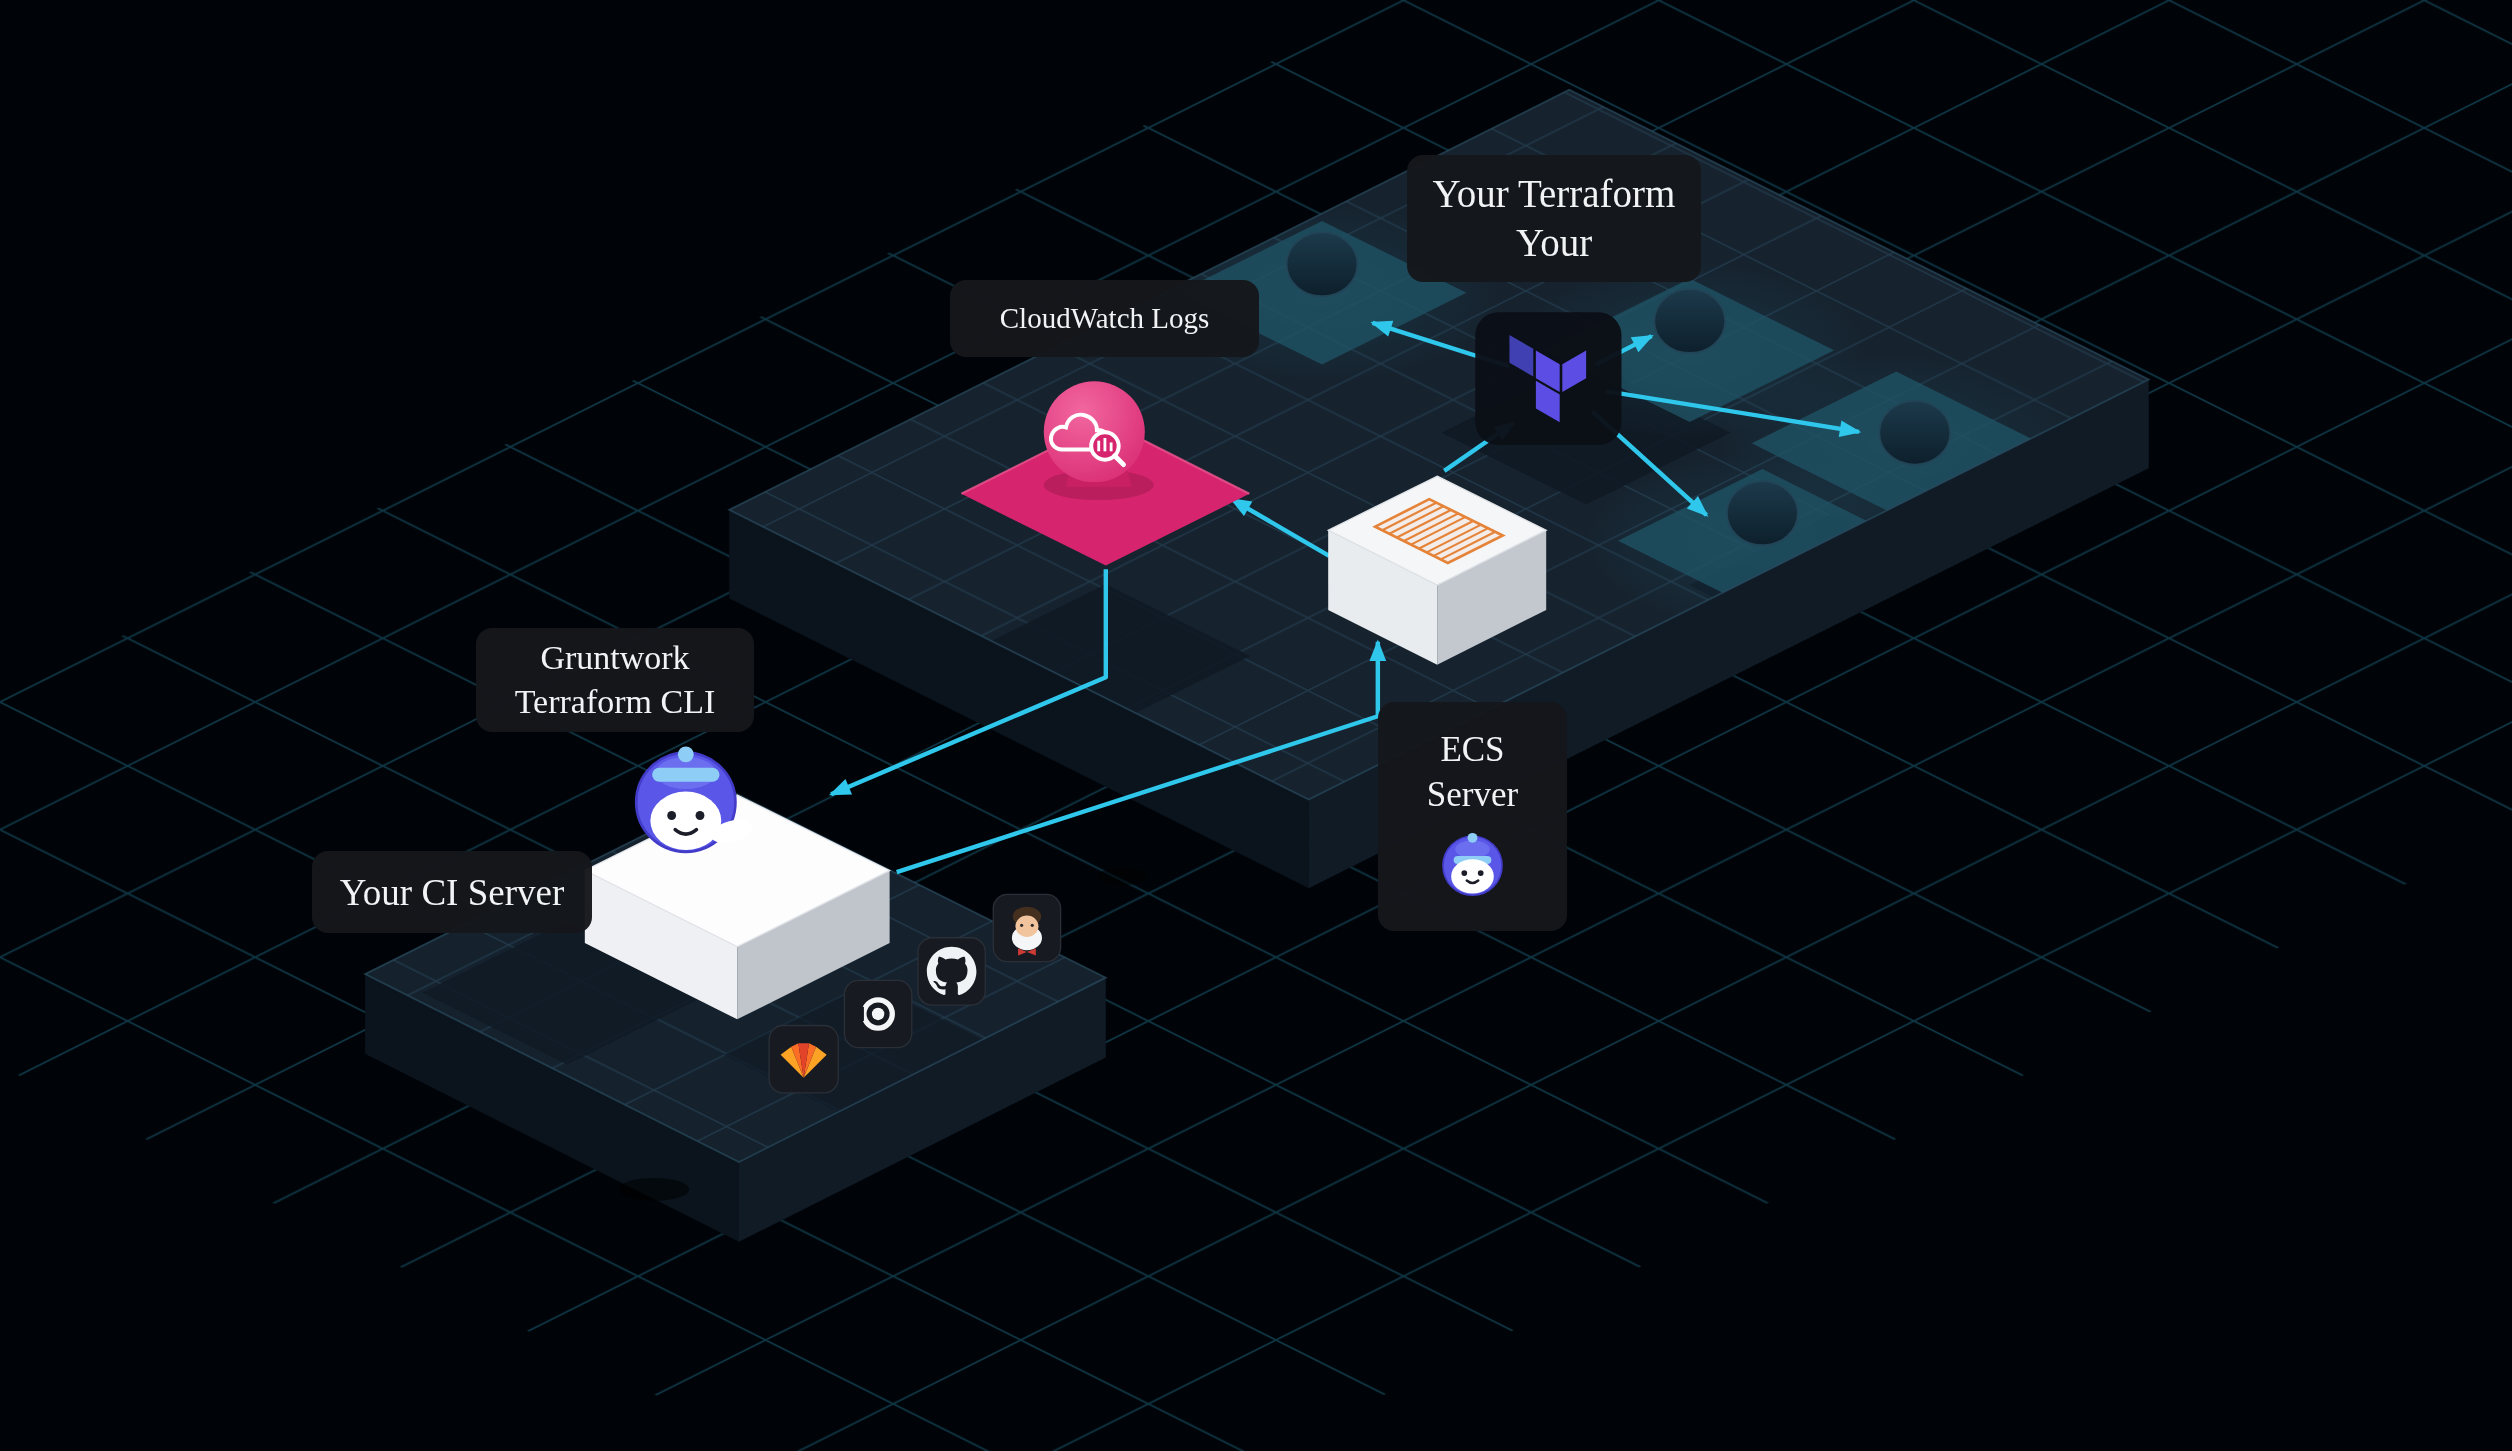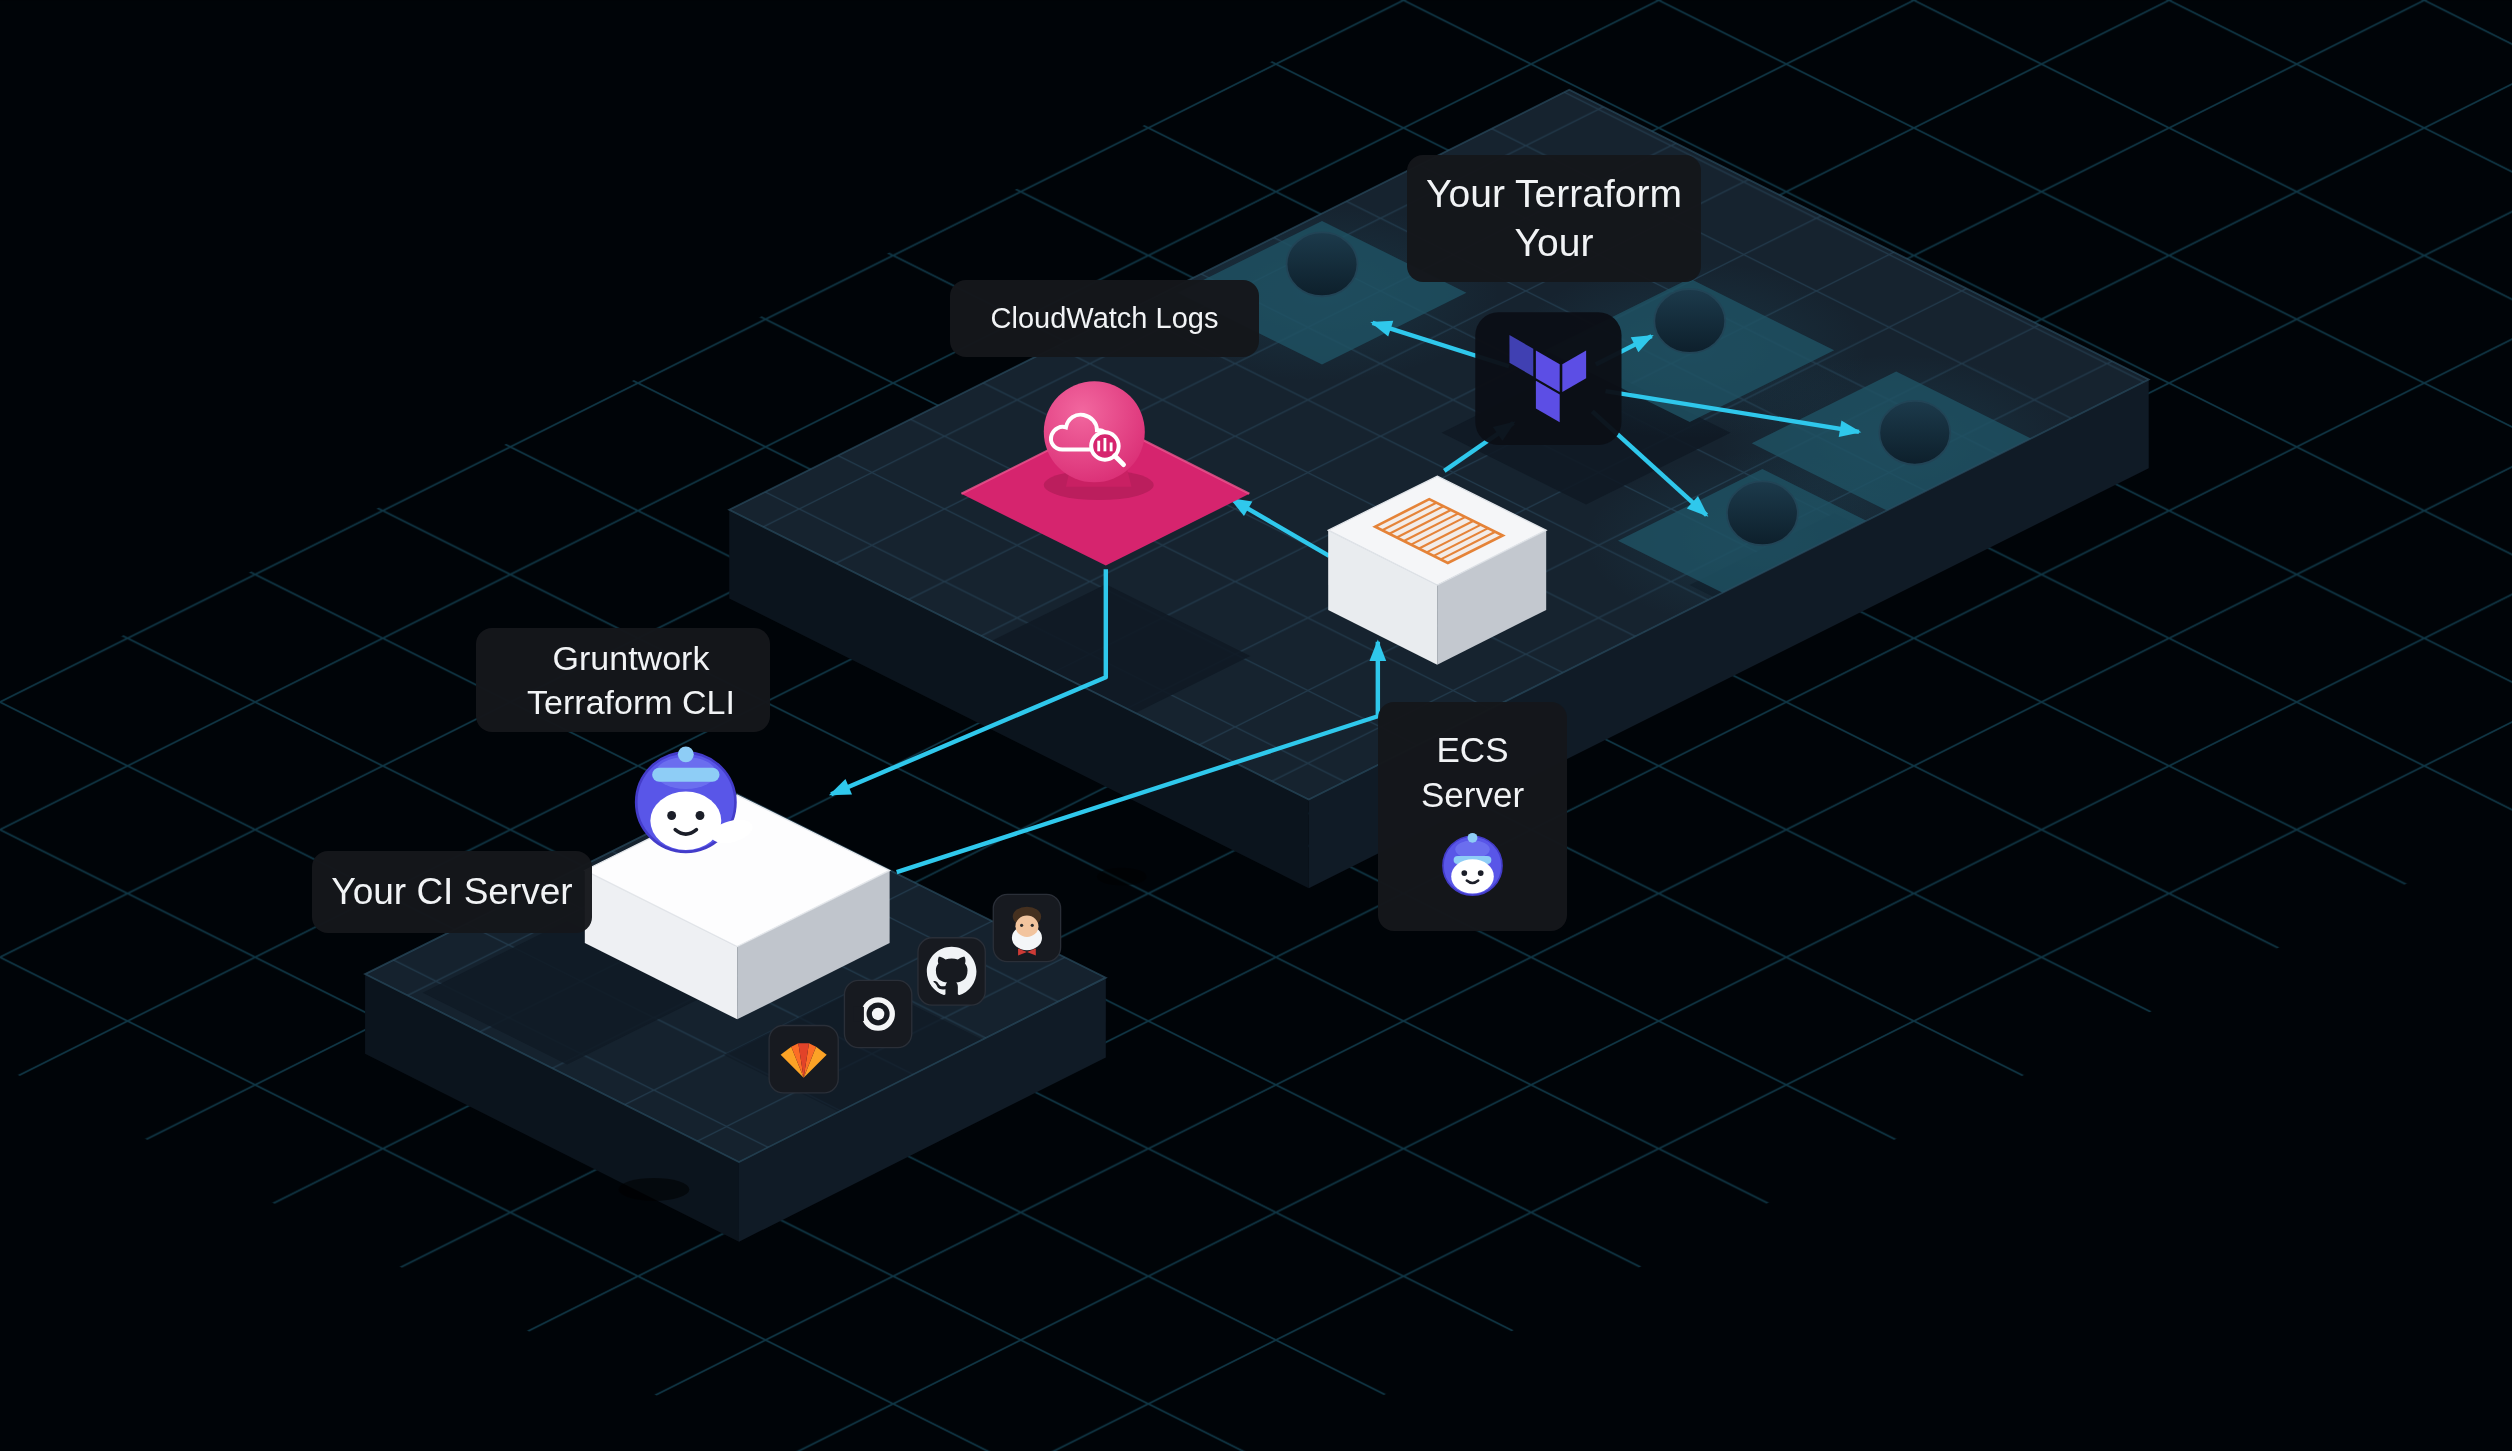--- a/index.html
+++ b/index.html
@@ -8,25 +8,26 @@
     background:#000408;font-family:"Liberation Sans",sans-serif;
   }
   svg.scene{position:absolute;left:0;top:0;display:block;}
   .label{
     position:absolute;
     background:rgba(21,23,27,0.97);
     border-radius:16px;
     color:#f1f3f5;
     display:flex;flex-direction:column;align-items:center;justify-content:center;
     text-align:center;
+    font-family:Liberation Serif, serif;
   }
   .label .ln{white-space:nowrap;}
   #lbl-terraform{left:1407px;top:155px;width:294px;height:127px;font-size:39px;line-height:1.24;}
   #lbl-cloudwatch{left:950px;top:280px;width:309px;height:77px;font-size:29px;}
-  #lbl-gruntwork{left:476px;top:628px;width:278px;height:104px;font-size:34px;line-height:1.3;padding-left:16px;}
+  #lbl-gruntwork{left:476px;top:628px;width:278px;height:104px;font-size:34px;line-height:1.3;}
   #lbl-ci{left:276px;top:851px;width:280px;height:82px;font-size:37px;margin-left:36px;}
   #lbl-ecs{left:1378px;top:702px;width:189px;height:224px;font-size:35px;line-height:1.28;padding-top:5px;}
   #lbl-ecs svg{margin-top:10.6px;}
 </style>
 </head>
 <body>
 
 <div class="stage">
 
 <svg class="scene" width="2512" height="1452" viewBox="0 0 2835 1638">

